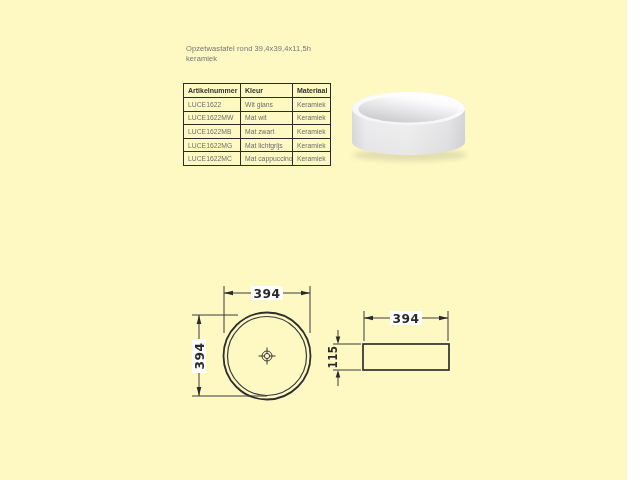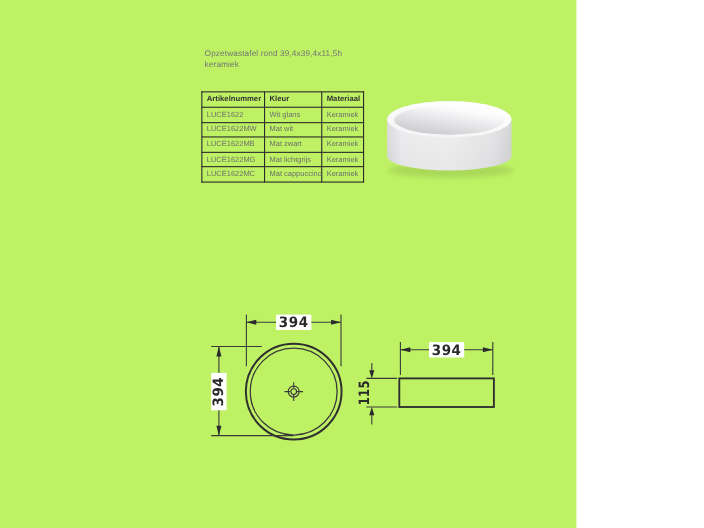--- a/index.html
+++ b/index.html
@@ -1,17 +1,17 @@
 <!DOCTYPE html>
 <html><head>
 <meta charset="utf-8">
 <style>
   html,body { margin:0; padding:0; background:#ffffff; }
   .page {
-    position:relative; width:524px; height:480px; background:#bef264;
+    position:relative; width:627px; height:480px; background:#fef9c3;
     font-family:"Liberation Sans", sans-serif; overflow:hidden;
   }
   
   .product-title {
     position:absolute; left:186px; top:44px;
     font-size:7.5px; line-height:10px; color:#757575; letter-spacing:0.1px;
   }
   
   .spec-table {
     position:absolute; left:183px; top:83px;

